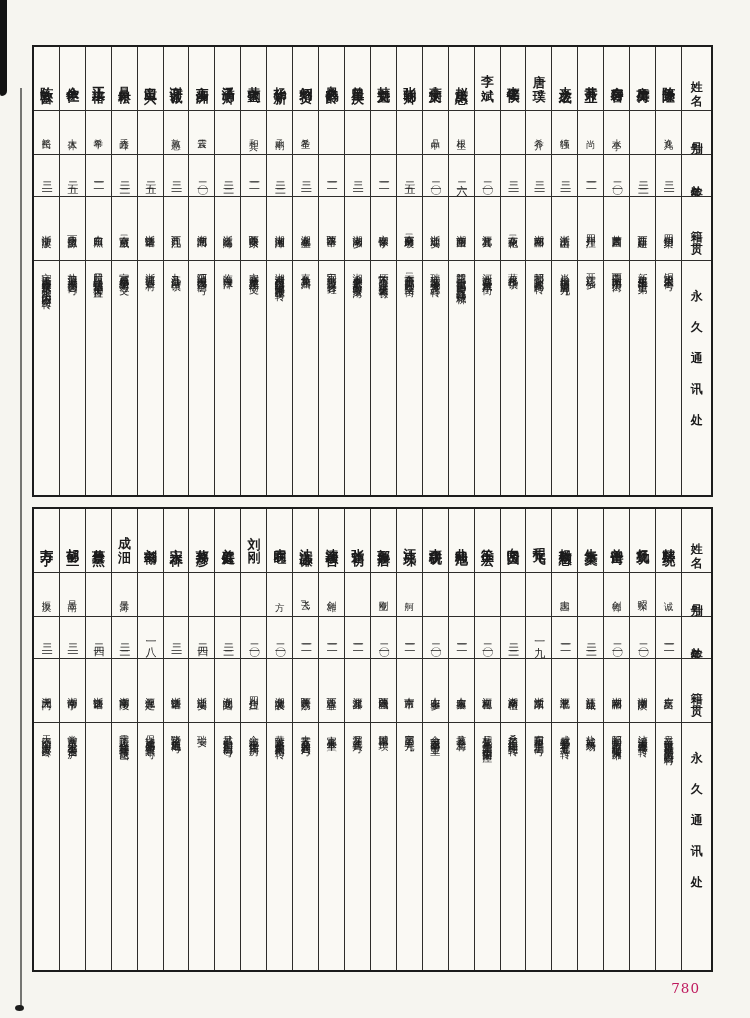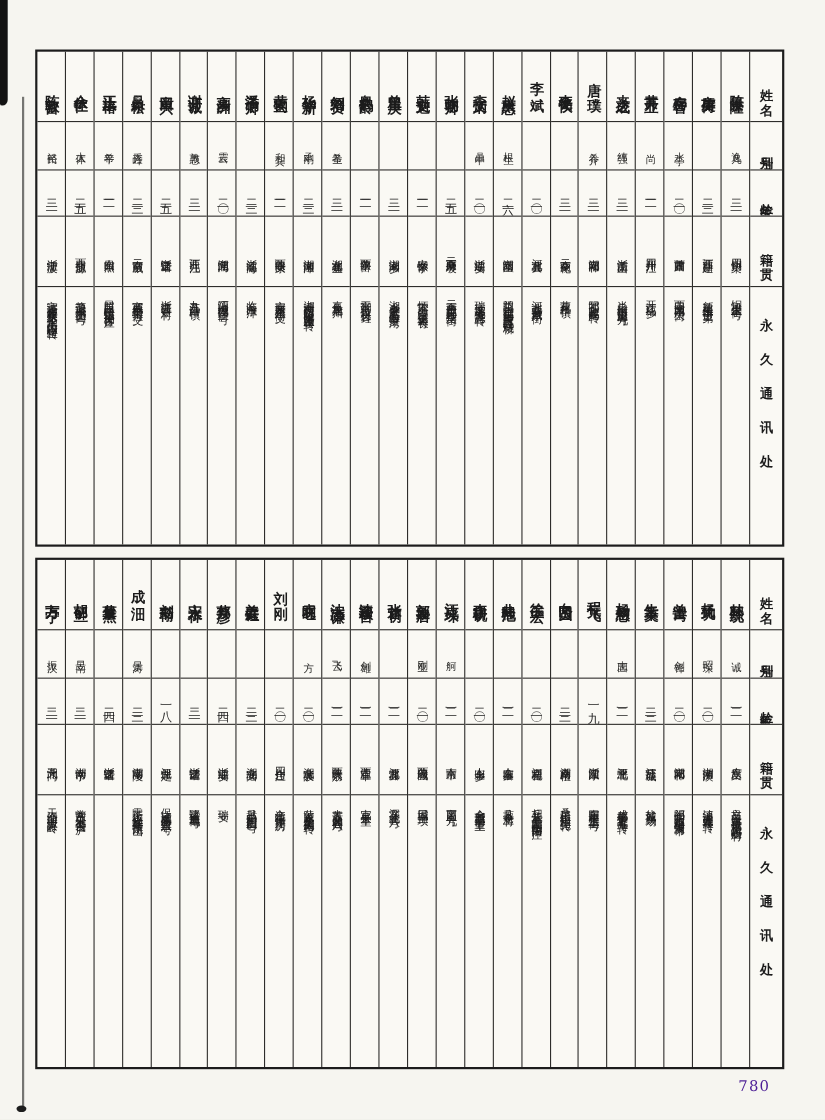--- a/index.html
+++ b/index.html
@@ -51,21 +51,21 @@
 
   .mark{font-size:6.5px;letter-spacing:0;color:#3a3a38;display:inline;}
 
   .hdr-label{font-size:12px;font-weight:600;}
   .hdr-2{letter-spacing:13px;padding-top:10px;}
   .hdr-addr{letter-spacing:31px;padding-top:14px;}
 
   .page-number{
     position:absolute;right:50px;bottom:22px;
     font-family:"DejaVu Serif",serif;
-    font-size:13.5px;color:#4c1d95;letter-spacing:1px;
+    font-size:13.5px;color:#be185d;letter-spacing:1px;
   }
 </style>
 </head>
 <body>
 
 <div class="page">
 
   <div class="corner-smudge"></div>
   <div class="binding-line"></div>
   <div class="bottom-dot"></div>

